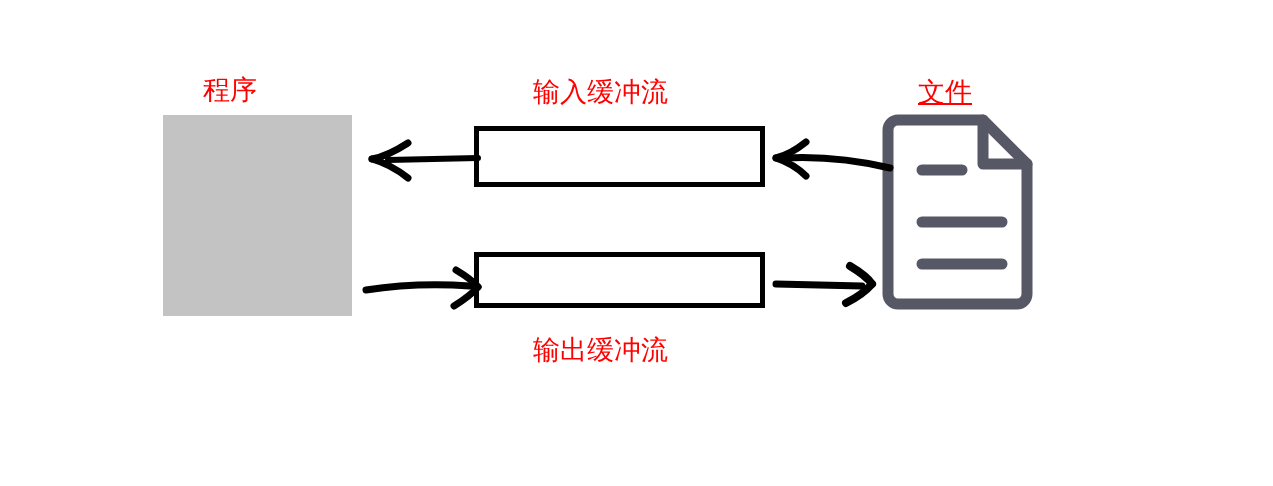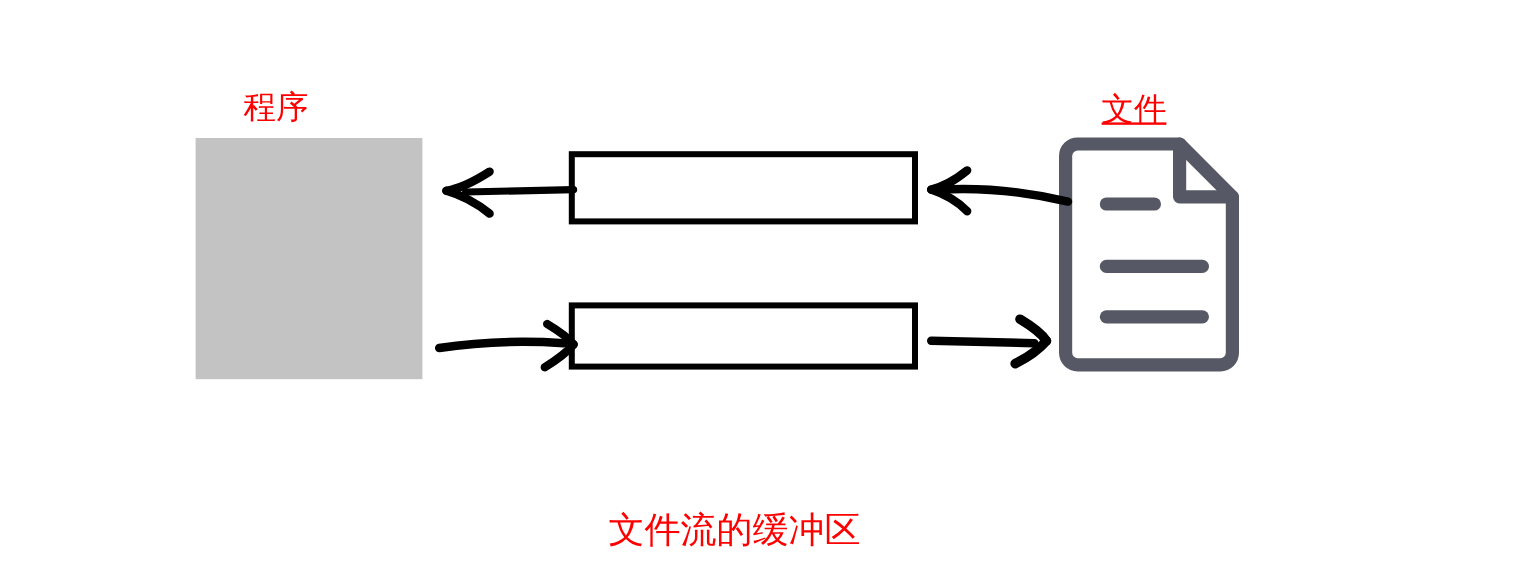--- a/index.html
+++ b/index.html
@@ -85,25 +85,27 @@
 </style>
 </head>
 <body>
 
 <div id="stage">
 
   <div class="lbl" id="program-label">程序</div>
 
   <div id="program-box"></div>
 
+  <div class="lbl" id="input-buffer-label">输入缓冲流</div>
 
   <div class="buffer-box" id="input-buffer-box"></div>
 
   <div class="buffer-box" id="output-buffer-box"></div>
 
+  <div class="lbl" id="output-buffer-label">输出缓冲流</div>
 
   <div class="lbl" id="file-label">文件</div>
 
   <svg id="file-icon" viewBox="0 0 165 200">
 
     <path d="M 18 8
              L 103 8
              L 147 52
              L 147 182
              A 10 10 0 0 1 137 192
@@ -136,15 +138,14 @@
     <path d="M 96 8 C 106 14, 114 20, 118 25" fill="none" stroke="#000" stroke-width="7" stroke-linecap="round"></path>
     <path d="M 118 25 C 112 32, 102 39, 94 44" fill="none" stroke="#000" stroke-width="7" stroke-linecap="round"></path>
   </svg>
 
   <svg class="arrow-svg" id="arrow-out-right" viewBox="0 0 115 52">
     <path d="M 6 26 L 92 28" fill="none" stroke="#000" stroke-width="7" stroke-linecap="round"></path>
     <path d="M 80 8 C 90 14, 98 20, 102 26" fill="none" stroke="#000" stroke-width="8" stroke-linecap="round"></path>
     <path d="M 102 26 C 96 33, 86 40, 76 45" fill="none" stroke="#000" stroke-width="8" stroke-linecap="round"></path>
   </svg>
 
-  <div class="lbl" id="caption">文件流的缓冲区</div>
 
 </div>
 
 </body></html>

